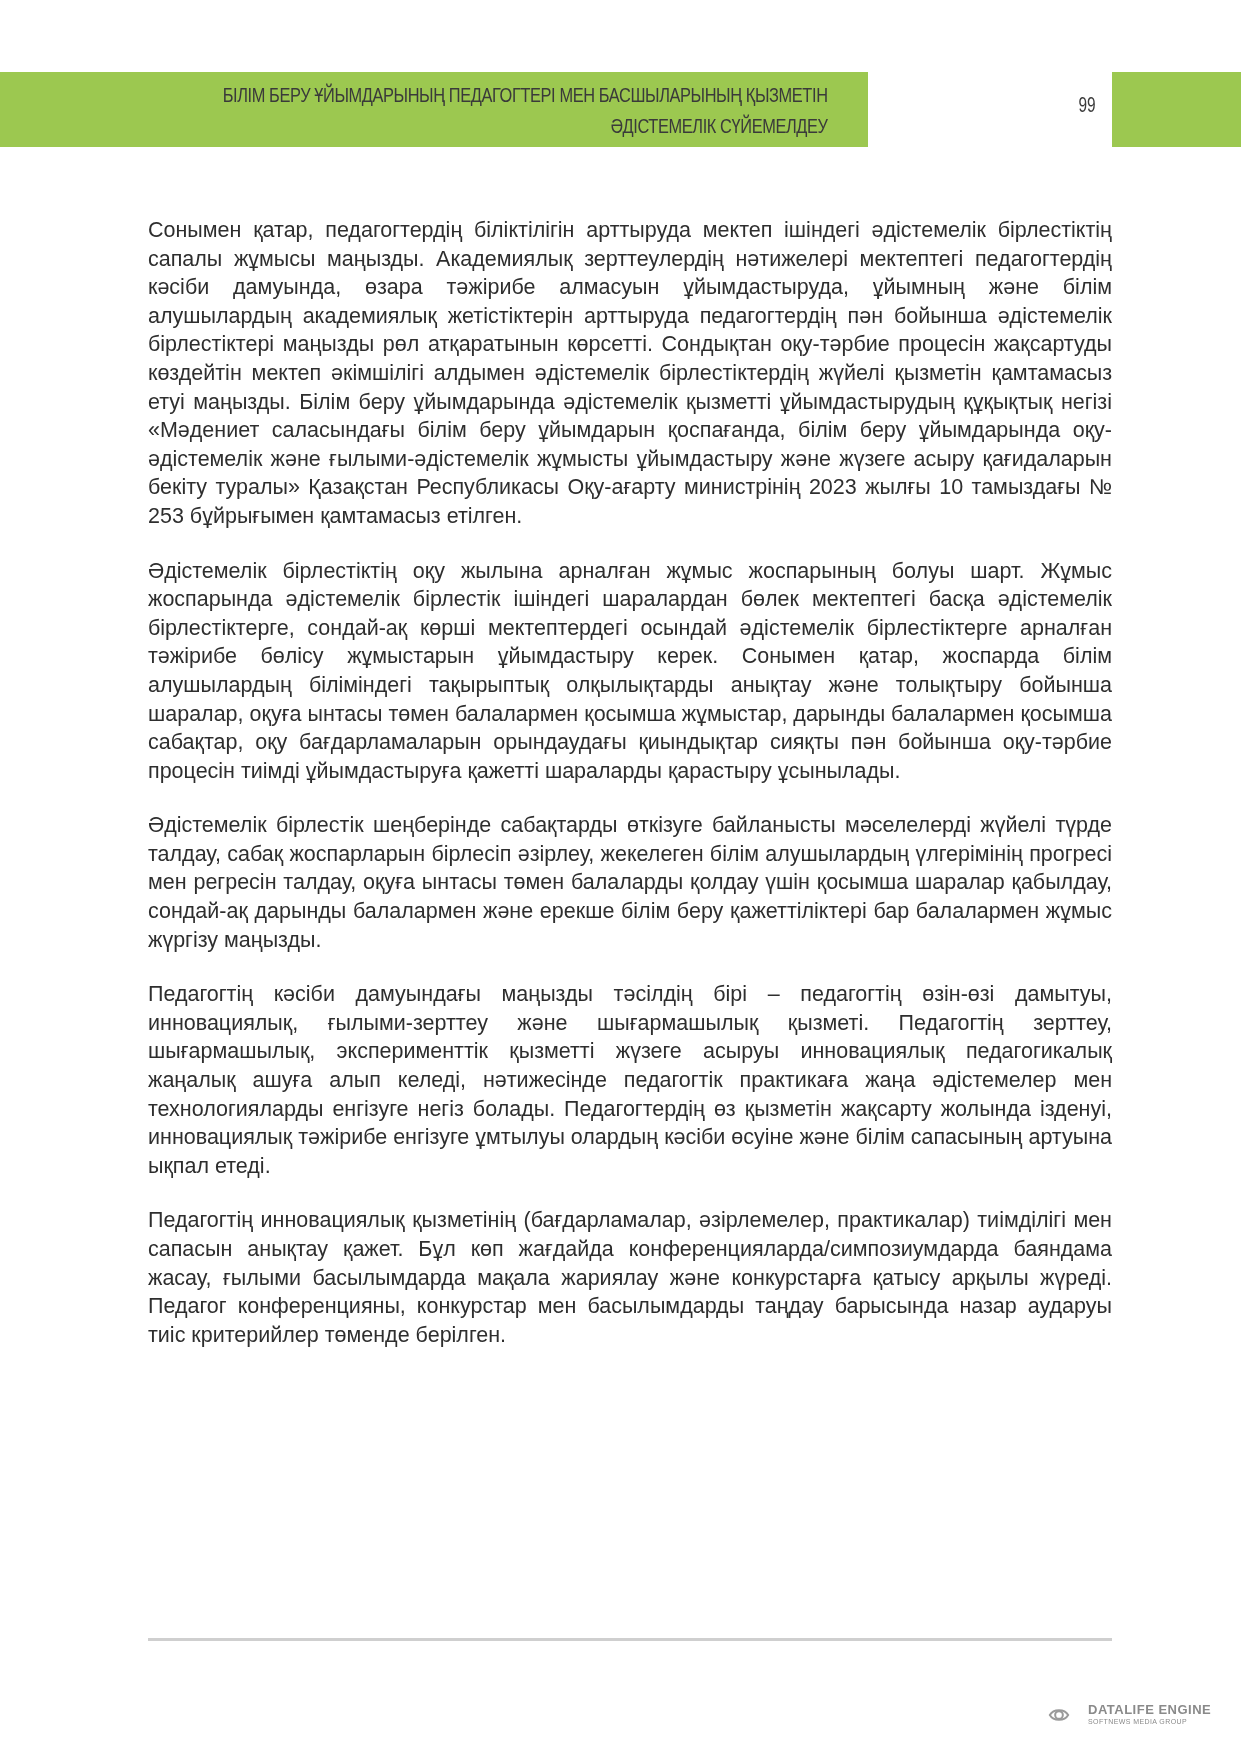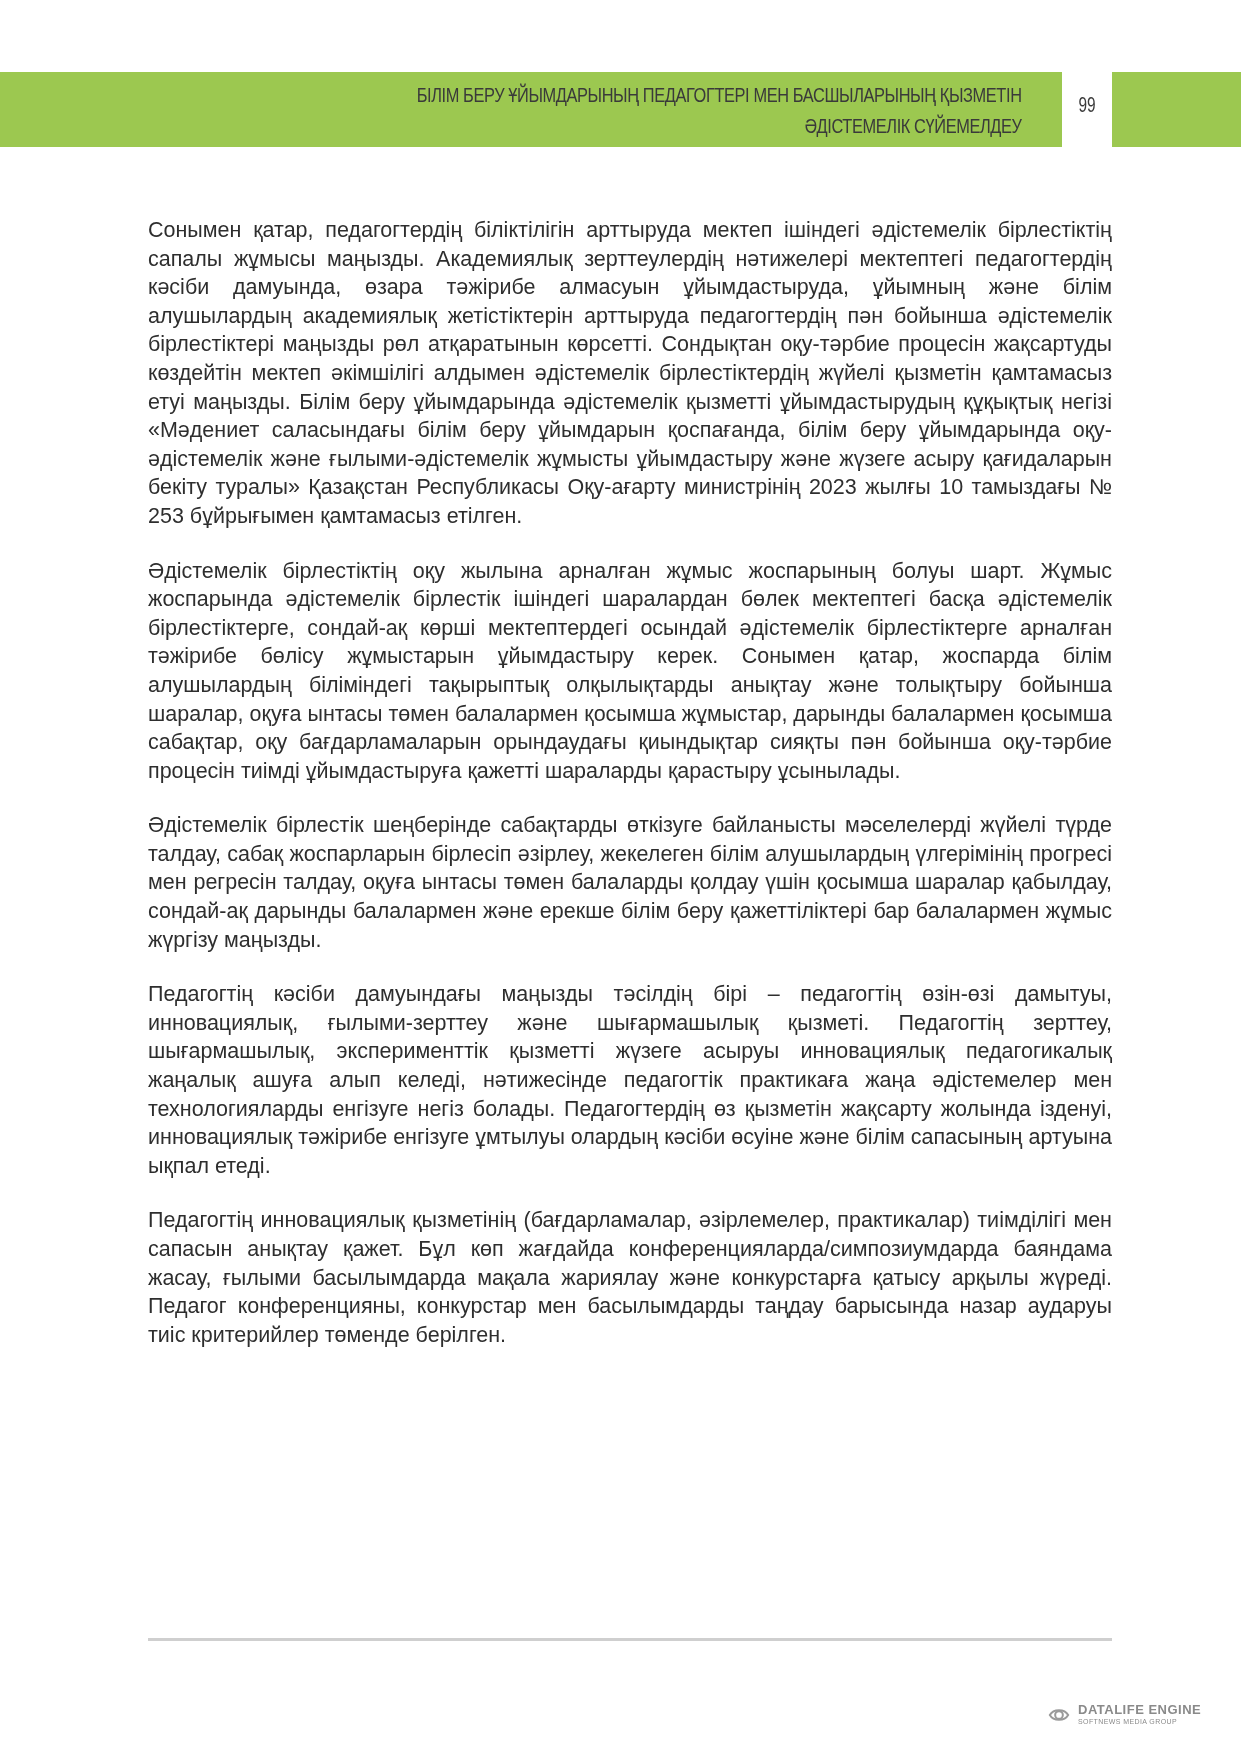--- a/index.html
+++ b/index.html
@@ -12,23 +12,24 @@
       height: 1754px;
       position: relative;
       overflow: hidden;
       font-family: "Liberation Sans", sans-serif;
       color: #2b2b2b;
     }
     .header-bar {
       position: absolute;
       left: 0;
       top: 72px;
-      width: 1062px;
+      width: 850px;
       height: 75px;
       background: #9cc850;
+      padding-left: 18px;
     }
     .header-title {
       position: absolute;
       right: 40px;
       top: 7px;
       text-align: right;
       font-family: "Liberation Sans Narrow", "Liberation Sans", sans-serif;
       font-size: 21px;
       line-height: 31px;
       letter-spacing: -0.5px;
@@ -76,21 +77,21 @@
       width: 964px;
       height: 3px;
       background: #cfcfcf;
     }
     .watermark {
       position: absolute;
       left: 1048px;
       top: 1703px;
       display: flex;
       align-items: center;
-      gap: 8px;
+      gap: 18px;
       color: #8a8a8a;
     }
     .wm-icon {
       width: 22px;
       height: 22px;
     }
     .wm-text-main {
       font-size: 13px;
       font-weight: bold;
       letter-spacing: 0.5px;

